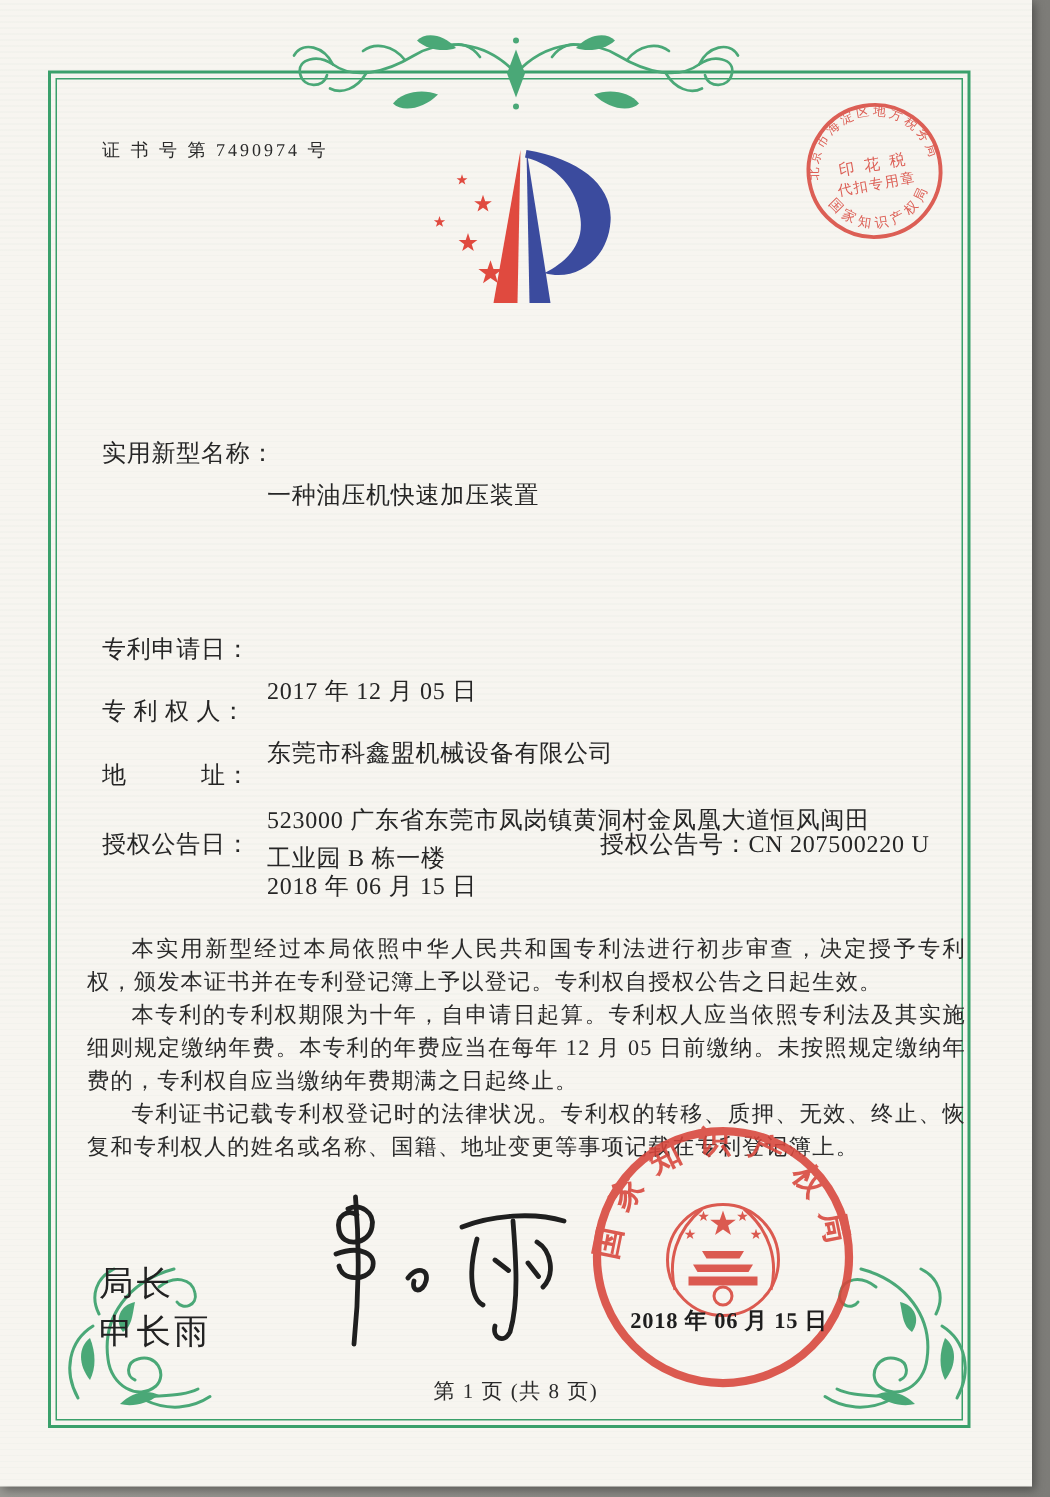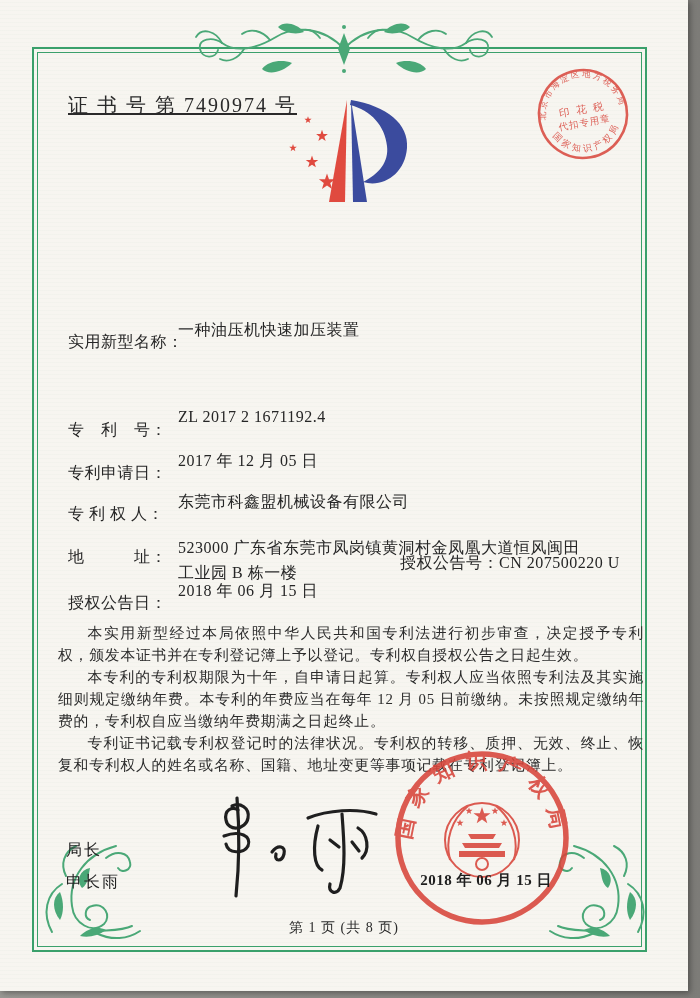--- a/index.html
+++ b/index.html
@@ -19,39 +19,39 @@
   .border-outer{
     position:absolute;left:32px;top:47px;width:611px;height:901px;
     border:2.5px solid #3aa06b;
   }
   .border-inner{
     position:absolute;left:3px;top:3px;right:3px;bottom:3px;
     border:1px solid #3aa06b;
   }
   .abs{position:absolute;}
   .cert-no{
-    left:68px;top:92px;font-size:20px;letter-spacing:2px;color:#2a2a2a;text-decoration:underline;
+    left:68px;top:92px;font-size:12px;letter-spacing:2px;color:#2a2a2a;
   }
   .title{
     left:0;top:194px;width:688px;text-align:center;
     font-size:36px;font-weight:bold;letter-spacing:14px;color:#1b1b1b;
     text-indent:14px;
   }
   .field-row{left:68px;font-size:16px;color:#262626;letter-spacing:0.5px;white-space:nowrap;}
-  .field-label{display:inline-block;width:110px;vertical-align:top;margin-top:40px;}
+  .field-label{display:inline-block;width:110px;vertical-align:top;}
   .field-value{display:inline-block;vertical-align:top;margin-top:28px;}
   .addr-value{white-space:normal;width:430px;line-height:25px;}
   .grant-no{left:400px;}
   .paragraphs{
     left:58px;top:590px;width:586px;
     font-size:14.8px;line-height:22px;letter-spacing:0.8px;
     text-align:justify;color:#2b2b2b;margin-top:32px;
   }
   .paragraphs p{margin:0;text-indent:2em;}
-  .signer{left:66px;font-size:16px;color:#222;letter-spacing:2px;}
+  .signer{left:66px;font-size:23px;color:#222;letter-spacing:2px;}
   .signature-svg{left:180px;top:792px;}
   .seal-svg{left:392px;top:748px;opacity:0.88;}
   .seal-date{
     left:420px;top:871px;width:132px;text-align:center;
     font-size:15px;font-weight:bold;color:#1e1e1e;letter-spacing:0.5px;z-index:5;
   }
   .tax-stamp{left:531px;top:62px;transform:rotate(-10deg);opacity:0.85;z-index:4;}
   .footer{
     left:0;top:919px;width:688px;text-align:center;
     font-size:14px;color:#2a2a2a;letter-spacing:1px;
@@ -148,23 +148,20 @@
     <text x="0" y="12" text-anchor="middle" font-size="9.5" fill="#d8453b" style="letter-spacing:1px">代扣专用章</text>
     <text font-size="9" fill="#d8453b" style="letter-spacing:3px">
       <textPath href="#taxBotArc" startOffset="50%" text-anchor="middle">国家知识产权局</textPath>
     </text>
   </svg>
 
 
   <div class="abs field-row" style="top:292px">
     <span class="field-label">实用新型名称：</span><span class="field-value">一种油压机快速加压装置</span>
   </div>
-  <div class="abs field-row" style="top:380px">
-    <span class="field-label">专　利　号：</span><span class="field-value">ZL 2017 2 1671192.4</span>
-  </div>
   <div class="abs field-row" style="top:423px">
     <span class="field-label">专利申请日：</span><span class="field-value">2017 年 12 月 05 日</span>
   </div>
   <div class="abs field-row" style="top:464px">
     <span class="field-label">专 利 权 人：</span><span class="field-value">东莞市科鑫盟机械设备有限公司</span>
   </div>
   <div class="abs field-row" style="top:507px">
     <span class="field-label">地　　　址：</span><span class="field-value addr-value"><span>523000 广东省东莞市凤岗镇黄洞村金凤凰大道恒风闽田</span><br><span>工业园 B 栋一楼</span></span>
   </div>
   <div class="abs field-row" style="top:553px">

